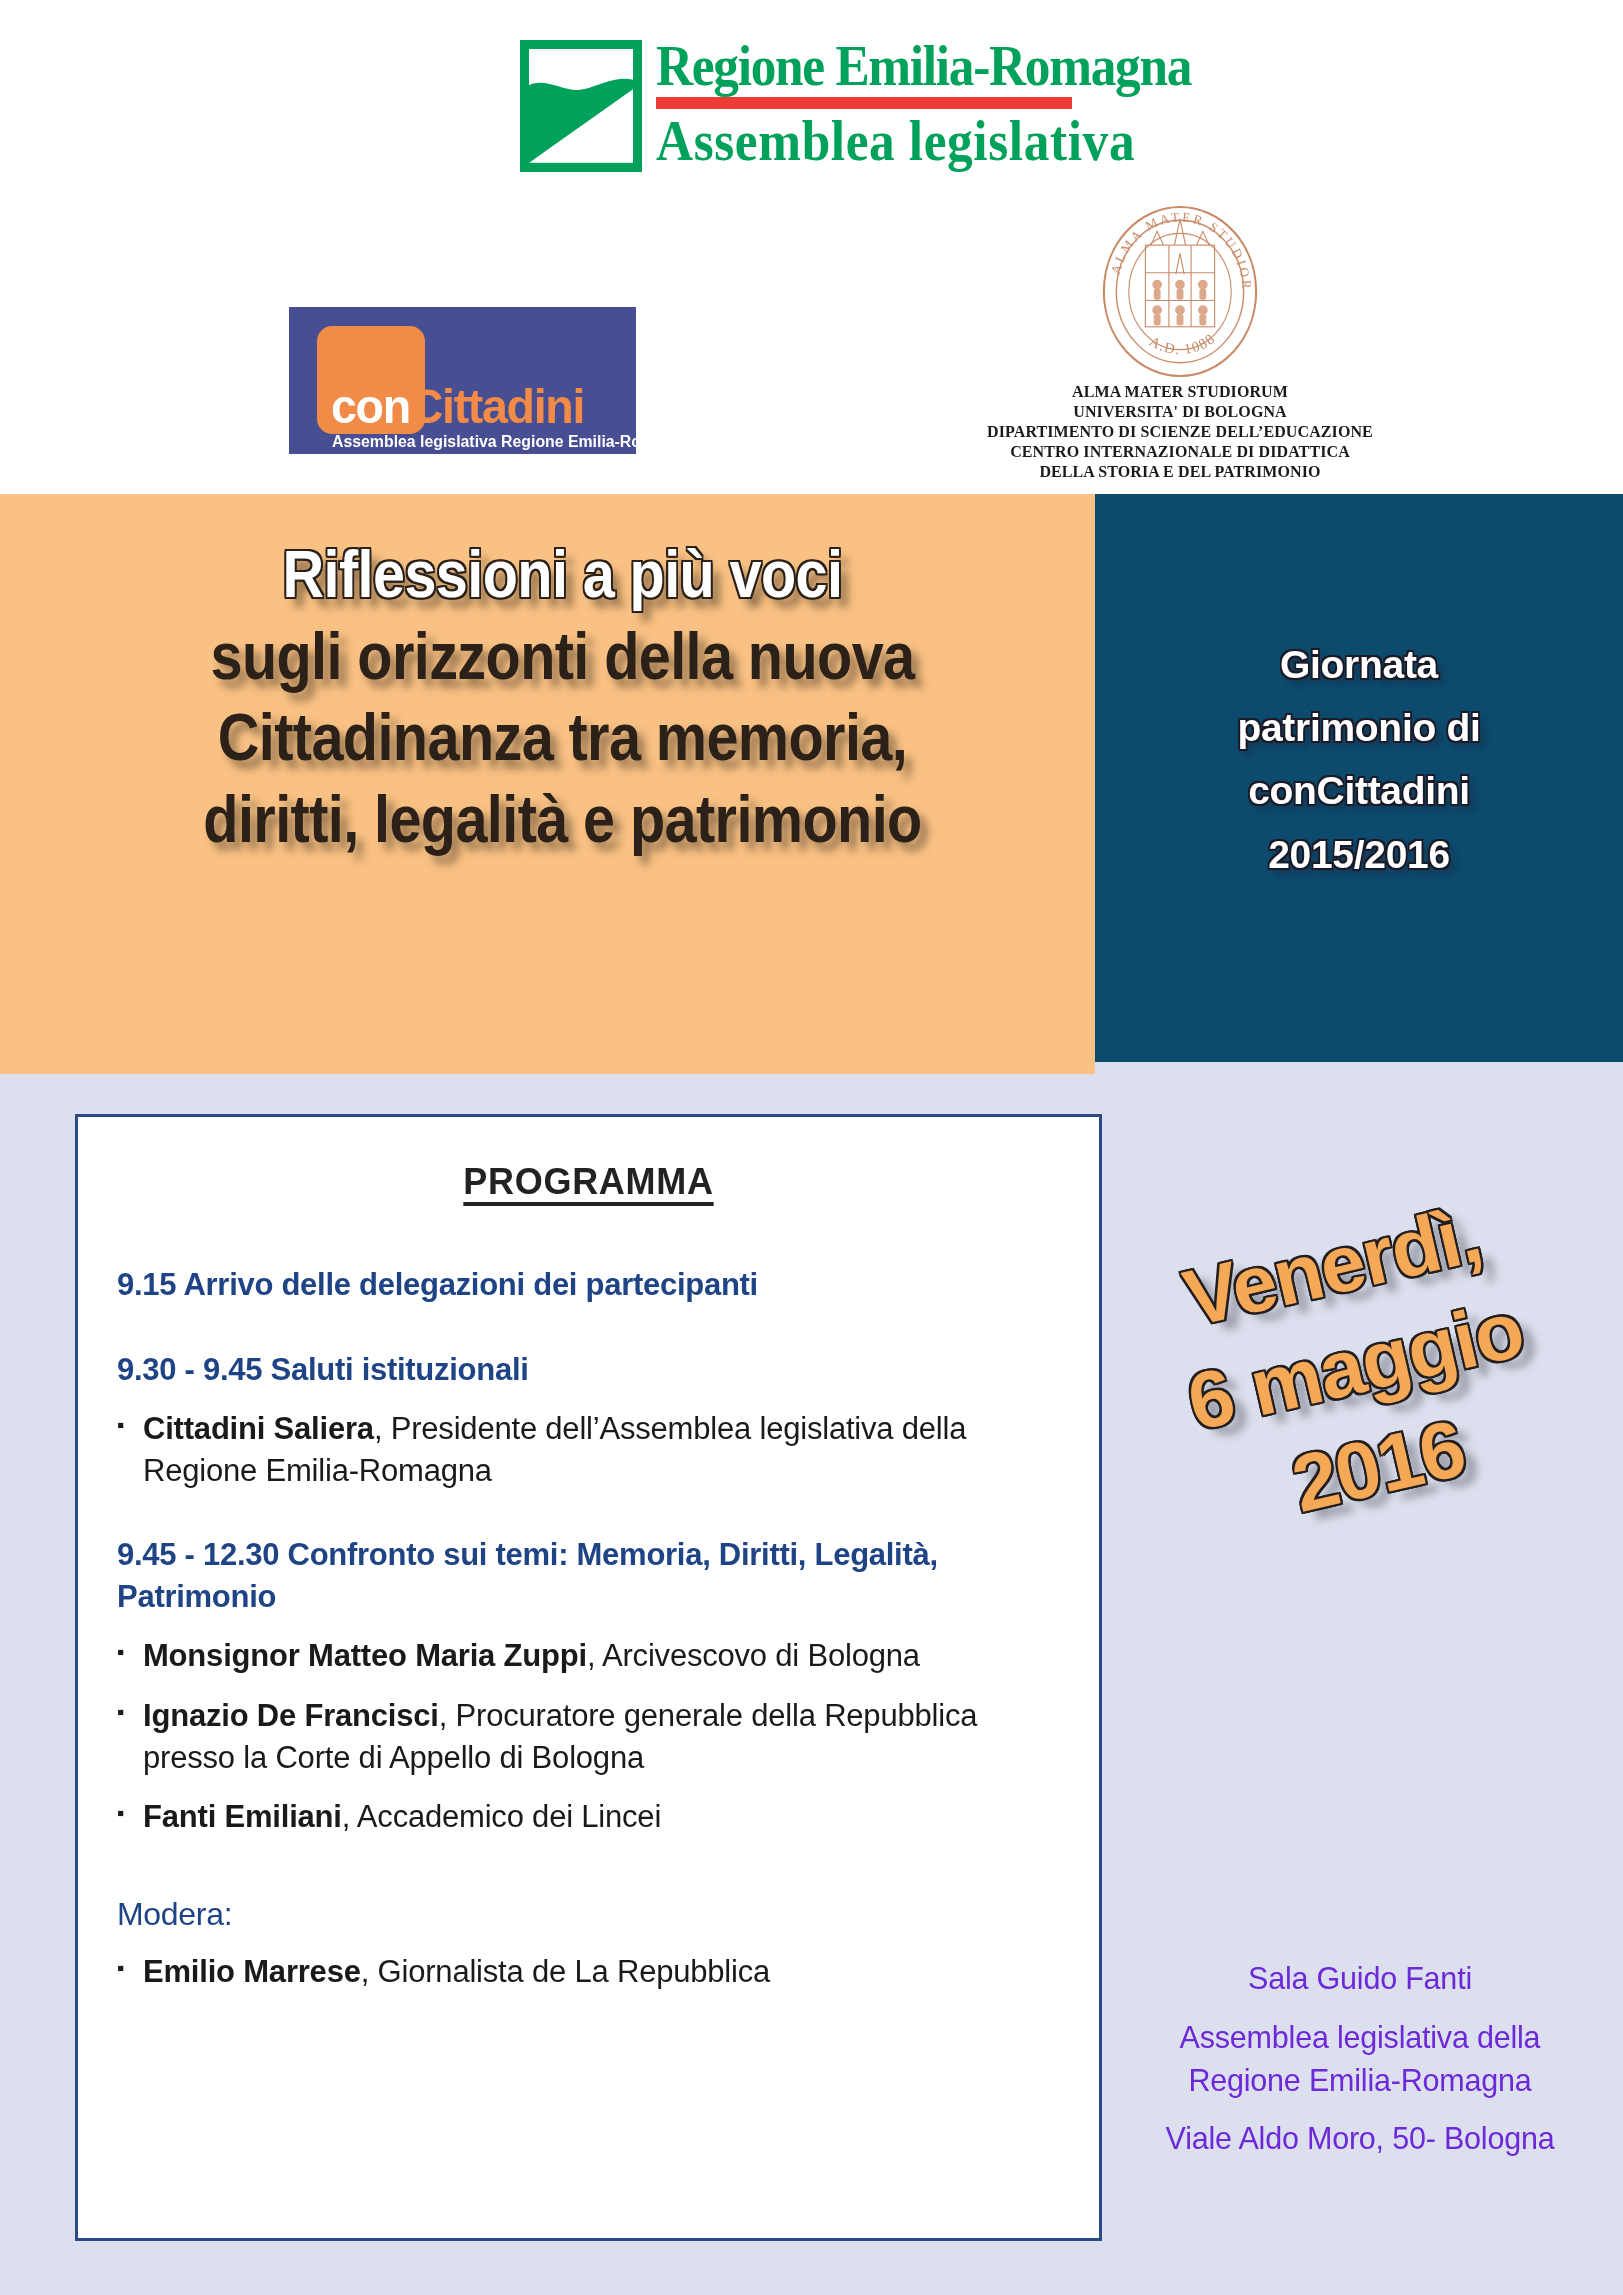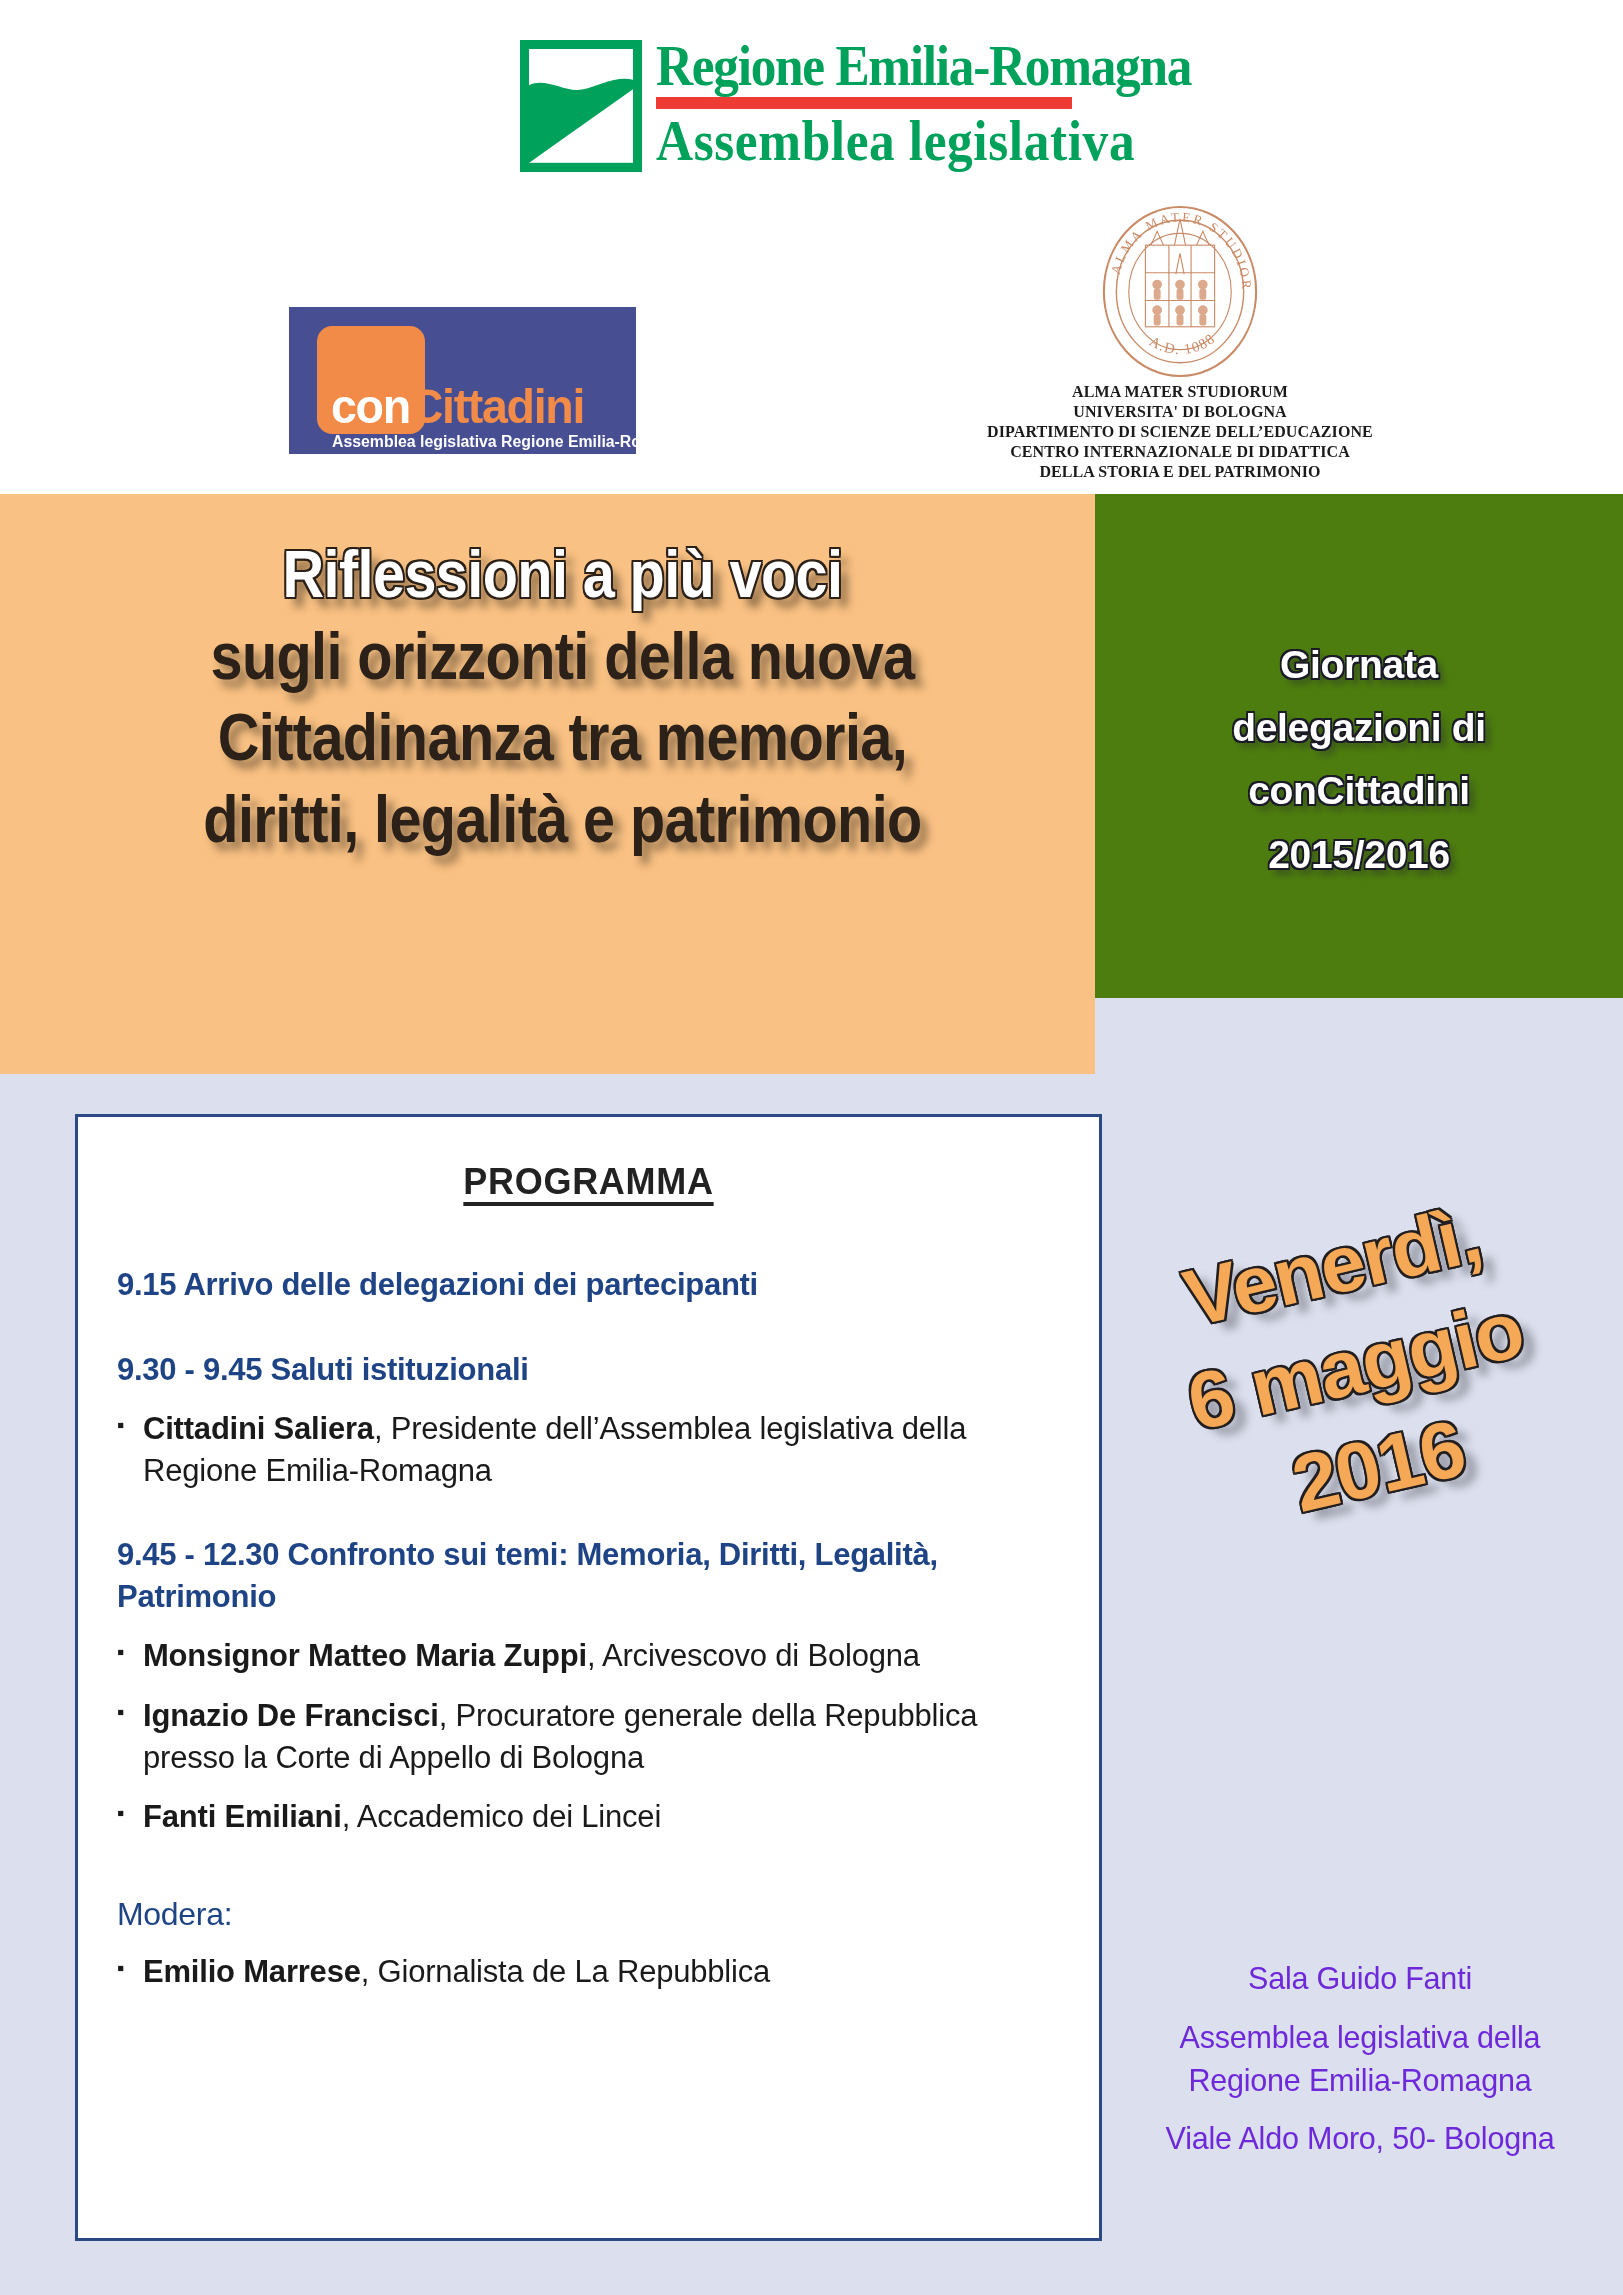--- a/index.html
+++ b/index.html
@@ -203,22 +203,22 @@
     color: #2b2118;
     text-shadow: 8.3px 8.3px 9px rgba(70,52,34,0.55);
   }
 
   
   .giornata-box {
     position: absolute;
     left: 1095px;
     top: 494px;
     width: 528px;
-    height: 504px;
-    background: #4d7c0f;
+    height: 568px;
+    background: #0c4a6e;
     text-decoration: underline;
   }
   .giornata-text {
     position: absolute;
     left: 0;
     top: 139px;
     width: 528px;
     text-align: center;
     color: #ffffff;
     font-weight: bold;
@@ -423,21 +423,21 @@
       <span class="tline hl">Riflessioni a più voci</span>
       <span class="tline dk">sugli orizzonti della nuova</span>
       <span class="tline dk">Cittadinanza tra memoria,</span>
       <span class="tline dk">diritti, legalità e patrimonio</span>
     </div>
   </div>
 
   <div class="giornata-box">
     <div class="giornata-text">
       <span>Giornata</span>
-      <span>delegazioni di</span>
+      <span>patrimonio di</span>
       <span>conCittadini</span>
       <span>2015/2016</span>
     </div>
   </div>
 
   <div class="program-panel">
     <div class="program-title">PROGRAMMA</div>
 
     <div class="program-body">
 

